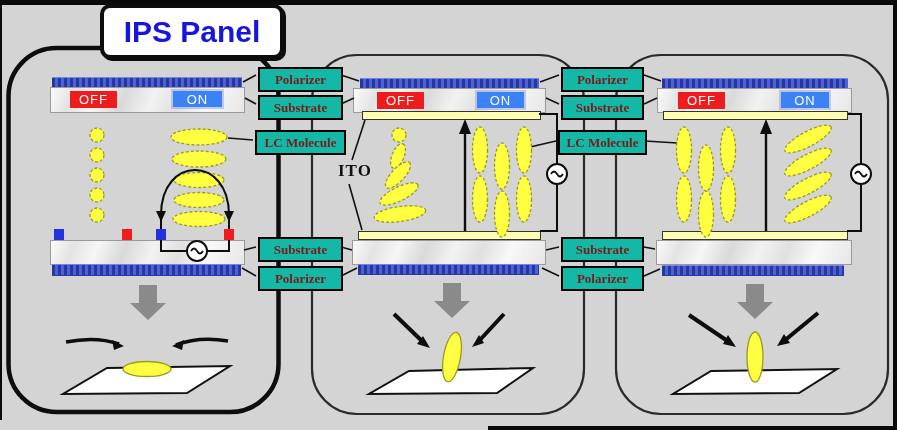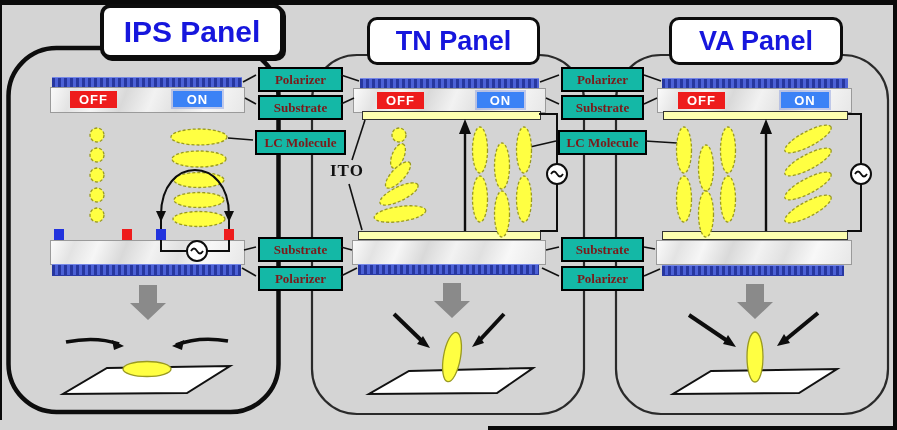--- a/index.html
+++ b/index.html
@@ -7,21 +7,21 @@
           font-family:"Liberation Sans",sans-serif;}
   #canvas svg{position:absolute;left:0;top:0;}
   .layer{position:absolute;}
   .polarizer{background:repeating-linear-gradient(90deg,#27379f 0 3px,#4c61d6 3px 6px);
              border-top:1px solid #7587e6;border-bottom:1px solid #2a3aa5;}
   .substrate{background:linear-gradient(112deg,#fbfbfb 0%,#e3e3e3 12%,#f6f6f6 24%,#d9d9d9 38%,
              #f2f2f2 52%,#e0e0e0 66%,#f8f8f8 80%,#e7e7e7 100%);
              border:1px solid #9a9a9a;}
   .ito{background:#feffb0;border:1px solid #333;}
   .badge{position:absolute;display:flex;align-items:center;justify-content:center;
-         color:#fff;font-weight:bold;font-size:13px;letter-spacing:1px;}
+         color:#fff;font-weight:normal;font-size:13px;letter-spacing:1px;}
   .badge-off{background:#ee1c1c;}
   .badge-on{background:#3b82f6;box-shadow:0 0 0 2px rgba(130,150,225,0.45);}
   .title-box{position:absolute;background:#ffffff;border:3px solid #0d0d0d;border-radius:10px;
              display:flex;align-items:center;justify-content:center;color:#1616dd;
              font-weight:bold;font-size:27px;}
   .title-ips{border-width:4px;font-size:30px;box-shadow:2px 2px 0 #0d0d0d;}
   .label-box{position:absolute;background:#14b8a6;border:2px solid #000;
              display:flex;align-items:center;justify-content:center;
              color:#7c1a1a;font-family:"Liberation Serif",serif;font-weight:bold;font-size:13px;}
   .ito-text{position:absolute;color:#111;font-family:"Liberation Serif",serif;
@@ -64,36 +64,34 @@
   <div class="layer polarizer" style="left:662px;top:265px;width:182px;height:9px;"></div>
 
   <div class="badge badge-off" style="left:70px;top:91px;width:47px;height:17px;">OFF</div>
   <div class="badge badge-on" style="left:173px;top:91px;width:49px;height:16px;">ON</div>
   <div class="badge badge-off" style="left:377px;top:92px;width:47px;height:17px;">OFF</div>
   <div class="badge badge-on" style="left:477px;top:92px;width:47px;height:16px;">ON</div>
   <div class="badge badge-off" style="left:678px;top:92px;width:47px;height:17px;">OFF</div>
   <div class="badge badge-on" style="left:781px;top:92px;width:48px;height:16px;">ON</div>
 
   <div class="title-box title-ips" style="left:60px;top:4px;width:176px;height:47px;margin-left:40px;">IPS Panel</div>
-  <div class="title-box" style="left:367px;top:17px;width:167px;height:42px;">TN Panel</div>
-  <div class="title-box" style="left:669px;top:17px;width:168px;height:42px;">VA Panel</div>
 
   <div class="label-box" style="left:258px;top:67px;width:81px;height:21px;">Polarizer</div>
   <div class="label-box" style="left:258px;top:95px;width:81px;height:21px;">Substrate</div>
   <div class="label-box" style="left:255px;top:130px;width:87px;height:21px;">LC Molecule</div>
   <div class="label-box" style="left:258px;top:237px;width:81px;height:21px;">Substrate</div>
   <div class="label-box" style="left:258px;top:266px;width:81px;height:21px;">Polarizer</div>
 
   <div class="label-box" style="left:561px;top:67px;width:79px;height:21px;">Polarizer</div>
   <div class="label-box" style="left:561px;top:95px;width:79px;height:21px;">Substrate</div>
   <div class="label-box" style="left:558px;top:130px;width:85px;height:21px;">LC Molecule</div>
   <div class="label-box" style="left:561px;top:237px;width:79px;height:21px;">Substrate</div>
   <div class="label-box" style="left:561px;top:266px;width:79px;height:21px;">Polarizer</div>
 
-  <div class="ito-text" style="left:330px;top:161px;">ITO</div>
+  <div class="ito-text" style="left:338px;top:161px;">ITO</div>
 
   <svg width="897" height="430" viewBox="0 0 897 430">
 
     <g stroke="#111" stroke-width="1.6">
       <path d="M256 75 L243 82"></path>
         <path d="M341 75 L359 81"></path>
       <path d="M256 104 L245 98"></path>
         <path d="M341 104 L354 98"></path>
       <path d="M253 140 L228 138"></path>
       <path d="M256 247 L244 250"></path>

